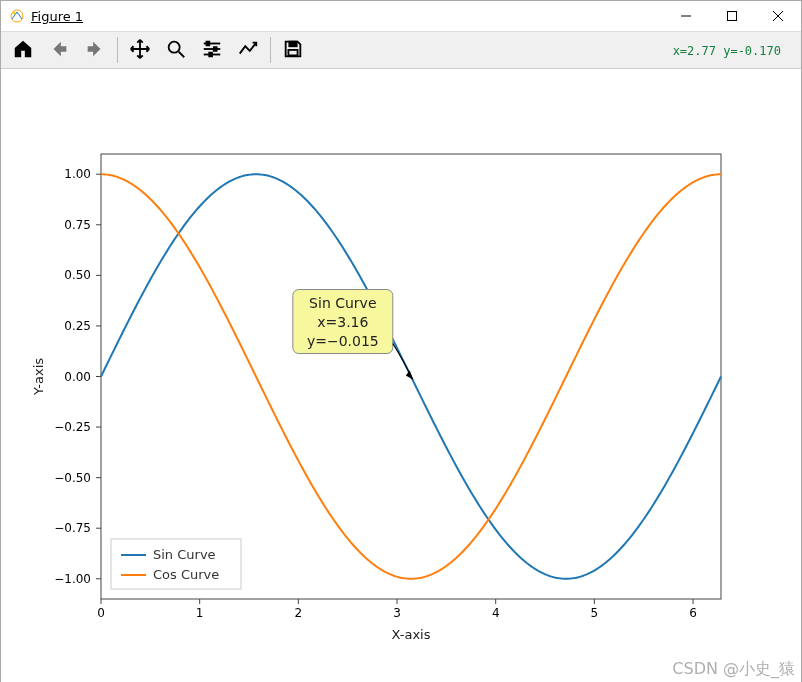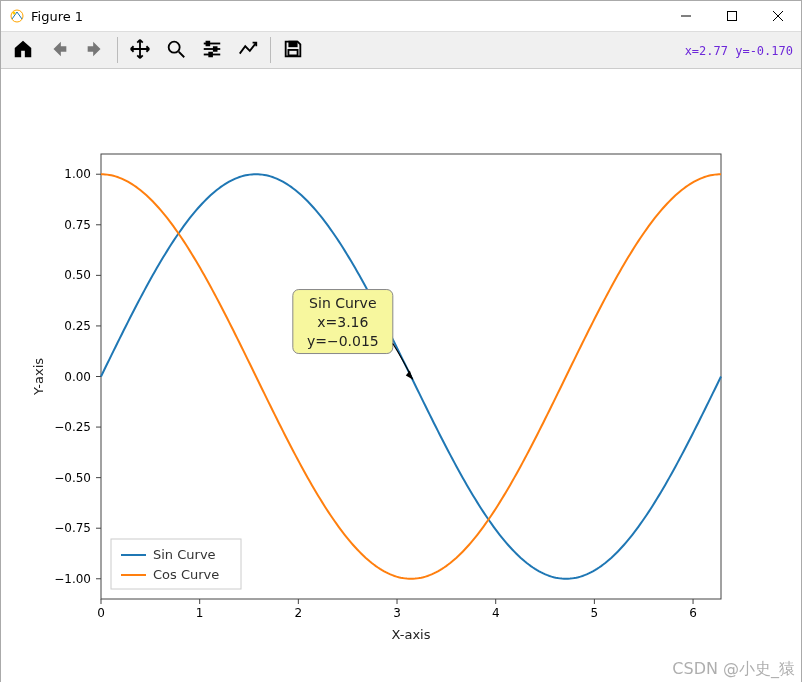--- a/index.html
+++ b/index.html
@@ -1,26 +1,26 @@
 <!DOCTYPE html>
 <html><head>
 <meta charset="utf-8">
 <style>
   body { margin:0; font-family: "DejaVu Sans", Arial, sans-serif; font-size:12px; background:#fff; color:#000; }
   .window { width:802px; height:682px; border:1px solid #aaa; box-sizing:border-box; display:flex; flex-direction:column; position:relative;}
   .titlebar { height:30px; background:#fff; display:flex; align-items:center; border-bottom:1px solid #ddd; }
   .titlebar .icon { width:16px; height:16px; margin:0 6px 0 8px; }
-  .titlebar .title { flex:0 0 auto; font-size:13px; }
+  .titlebar .title { flex:0 0 auto; font-size:13px;text-decoration:underline; }
   .titlebar .spacer { flex:1 1 auto; }
   .winbtn { width:46px; height:30px; display:flex; align-items:center; justify-content:center; }
   .winbtn svg { width:10px; height:10px; }
   .toolbar { height:38px; background:#f0f0f0; border-bottom:1px solid #ccc; display:flex; align-items:center; padding:0 4px; position:relative;}
   .tbtn { width:34px; height:34px; display:flex; align-items:center; justify-content:center; border:1px solid transparent;}
   .sep { width:1px; height:26px; background:#bbb; margin:0 4px;}
-  .coord { position:absolute; right:8px; top:0; height:38px; display:flex; align-items:center; font-family: "DejaVu Sans Mono","Courier New",monospace; font-size:12px; color:#6d28d9;}
+  .coord { position:absolute; right:20px; top:0; height:38px; display:flex; align-items:center; font-family: "DejaVu Sans Mono","Courier New",monospace; font-size:12px; color:#15803d;}
   .canvas { flex:1 1 auto; position:relative; background:#fff;}
   .axis-label { font-size:13px; fill:#222; }
   .legend-box { fill:#fff; stroke:#ccc; }
   .legend-text { font-size:13px; fill:#333; }
   .tooltip-box { fill:#f7f79e; stroke:#888; rx:6; ry:6;}
   .tooltip-text { font-size:14px; fill:#222; }
   .watermark { position:absolute; right:6px; bottom:2px; font-size:16px; color:rgba(120,120,120,0.6);}
 </style>
 </head>
 <body>

